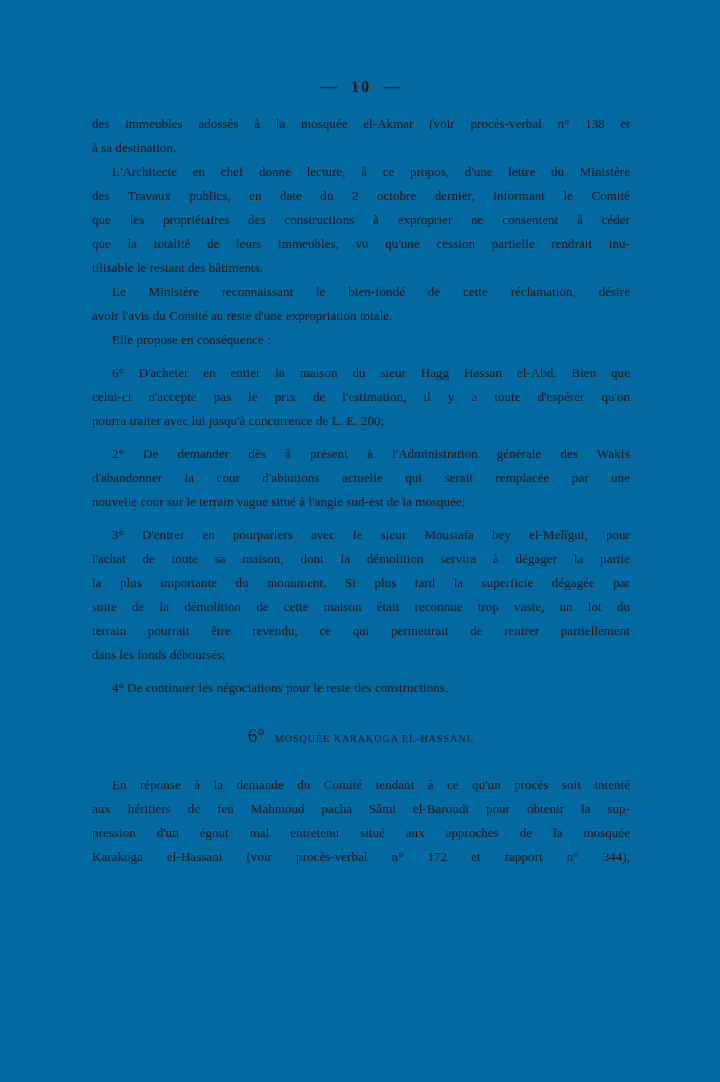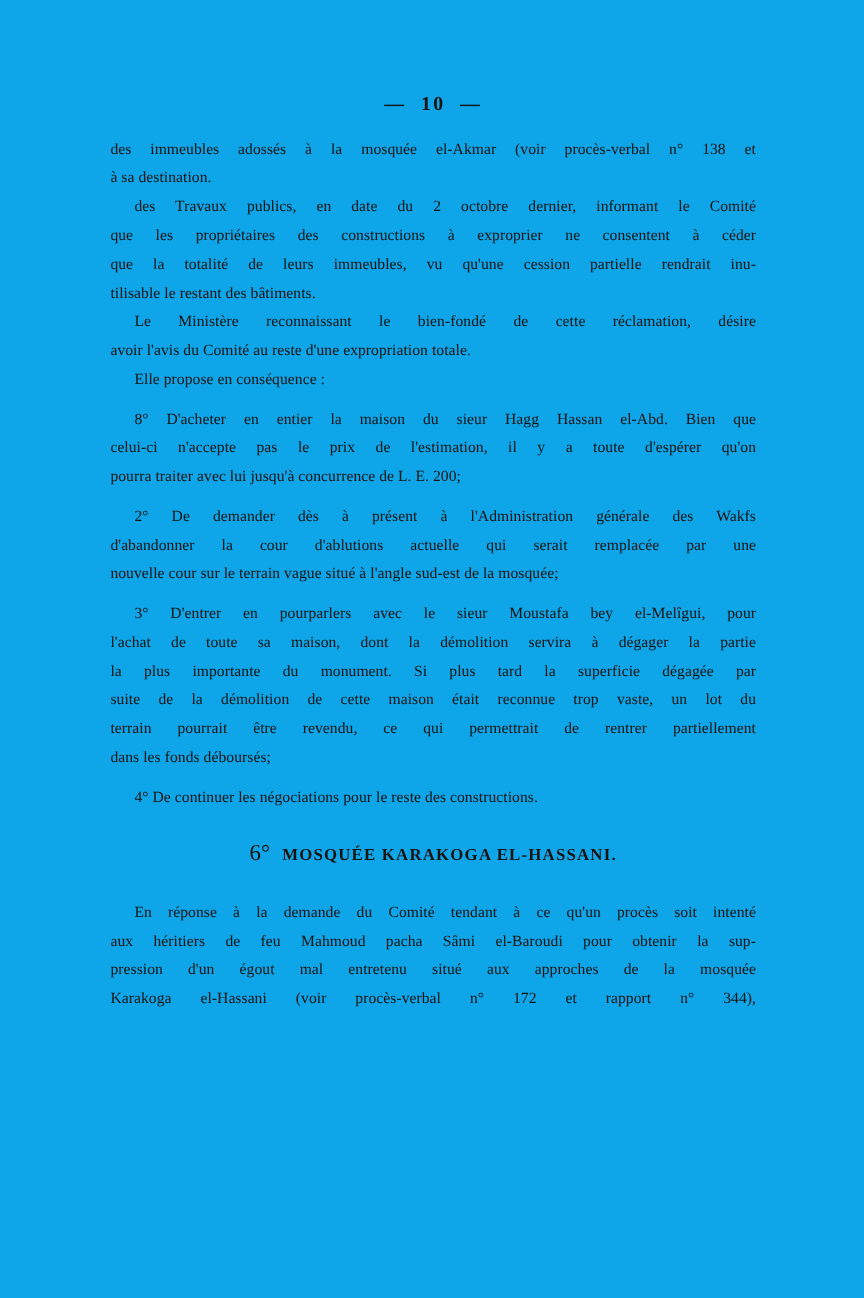--- a/index.html
+++ b/index.html
@@ -5,21 +5,21 @@
 <style>
   html, body {
     margin: 0;
     padding: 0;
     background: #ffffff;
   }
   .page {
     position: relative;
     width: 720px;
     height: 1082px;
-    background: #0ea5e9;
+    background: #0369a1;
     color: #171310;
     font-family: "Liberation Serif", "DejaVu Serif", serif;
     overflow: hidden;
   }
   .content {
     position: absolute;
     left: 92px;
     top: 78px;
     width: 538px;
   }
@@ -53,52 +53,53 @@
     line-height: 24px;
     white-space: nowrap;
   }
   .sec-num {
     font-size: 19px;
     font-weight: normal;
     margin-right: 10px;
     vertical-align: baseline;
   }
   .sec-title {
-    font-size: 14px;
-    font-weight: bold;
+    font-size: 10px;
+    font-weight: normal;
     letter-spacing: 1px;
     vertical-align: baseline;
   }
 </style>
 </head>
 <body>
 
 <div class="page">
   <div class="content">
     <div class="page-number">— 10 —</div>
     <div id="blocks">
         <div class="block">
           <div class="line">des immeubles adossés à la mosquée el-Akmar (voir procès-verbal n° 138 et</div>
           <div class="line last">à sa destination.</div>
         </div>
         <div class="block indent">
+          <div class="line">L'Architecte en chef donne lecture, à ce propos, d'une lettre du Ministère</div>
           <div class="line">des Travaux publics, en date du 2 octobre dernier, informant le Comité</div>
           <div class="line">que les propriétaires des constructions à exproprier ne consentent à céder</div>
           <div class="line">que la totalité de leurs immeubles, vu qu'une cession partielle rendrait inu-</div>
           <div class="line last">tilisable le restant des bâtiments.</div>
         </div>
         <div class="block indent">
           <div class="line">Le Ministère reconnaissant le bien-fondé de cette réclamation, désire</div>
           <div class="line last">avoir l'avis du Comité au reste d'une expropriation totale.</div>
         </div>
         <div class="block indent">
           <div class="line last">Elle propose en conséquence :</div>
         </div>
         <div class="block indent sp-item">
-          <div class="line">8° D'acheter en entier la maison du sieur Hagg Hassan el-Abd. Bien que</div>
+          <div class="line">6° D'acheter en entier la maison du sieur Hagg Hassan el-Abd. Bien que</div>
           <div class="line">celui-ci n'accepte pas le prix de l'estimation, il y a toute d'espérer qu'on</div>
           <div class="line last">pourra traiter avec lui jusqu'à concurrence de L. E. 200;</div>
         </div>
         <div class="block indent sp-item">
           <div class="line">2° De demander dès à présent à l'Administration générale des Wakfs</div>
           <div class="line">d'abandonner la cour d'ablutions actuelle qui serait remplacée par une</div>
           <div class="line last">nouvelle cour sur le terrain vague situé à l'angle sud-est de la mosquée;</div>
         </div>
         <div class="block indent sp-item">
           <div class="line">3° D'entrer en pourparlers avec le sieur Moustafa bey el-Melîgui, pour</div>

